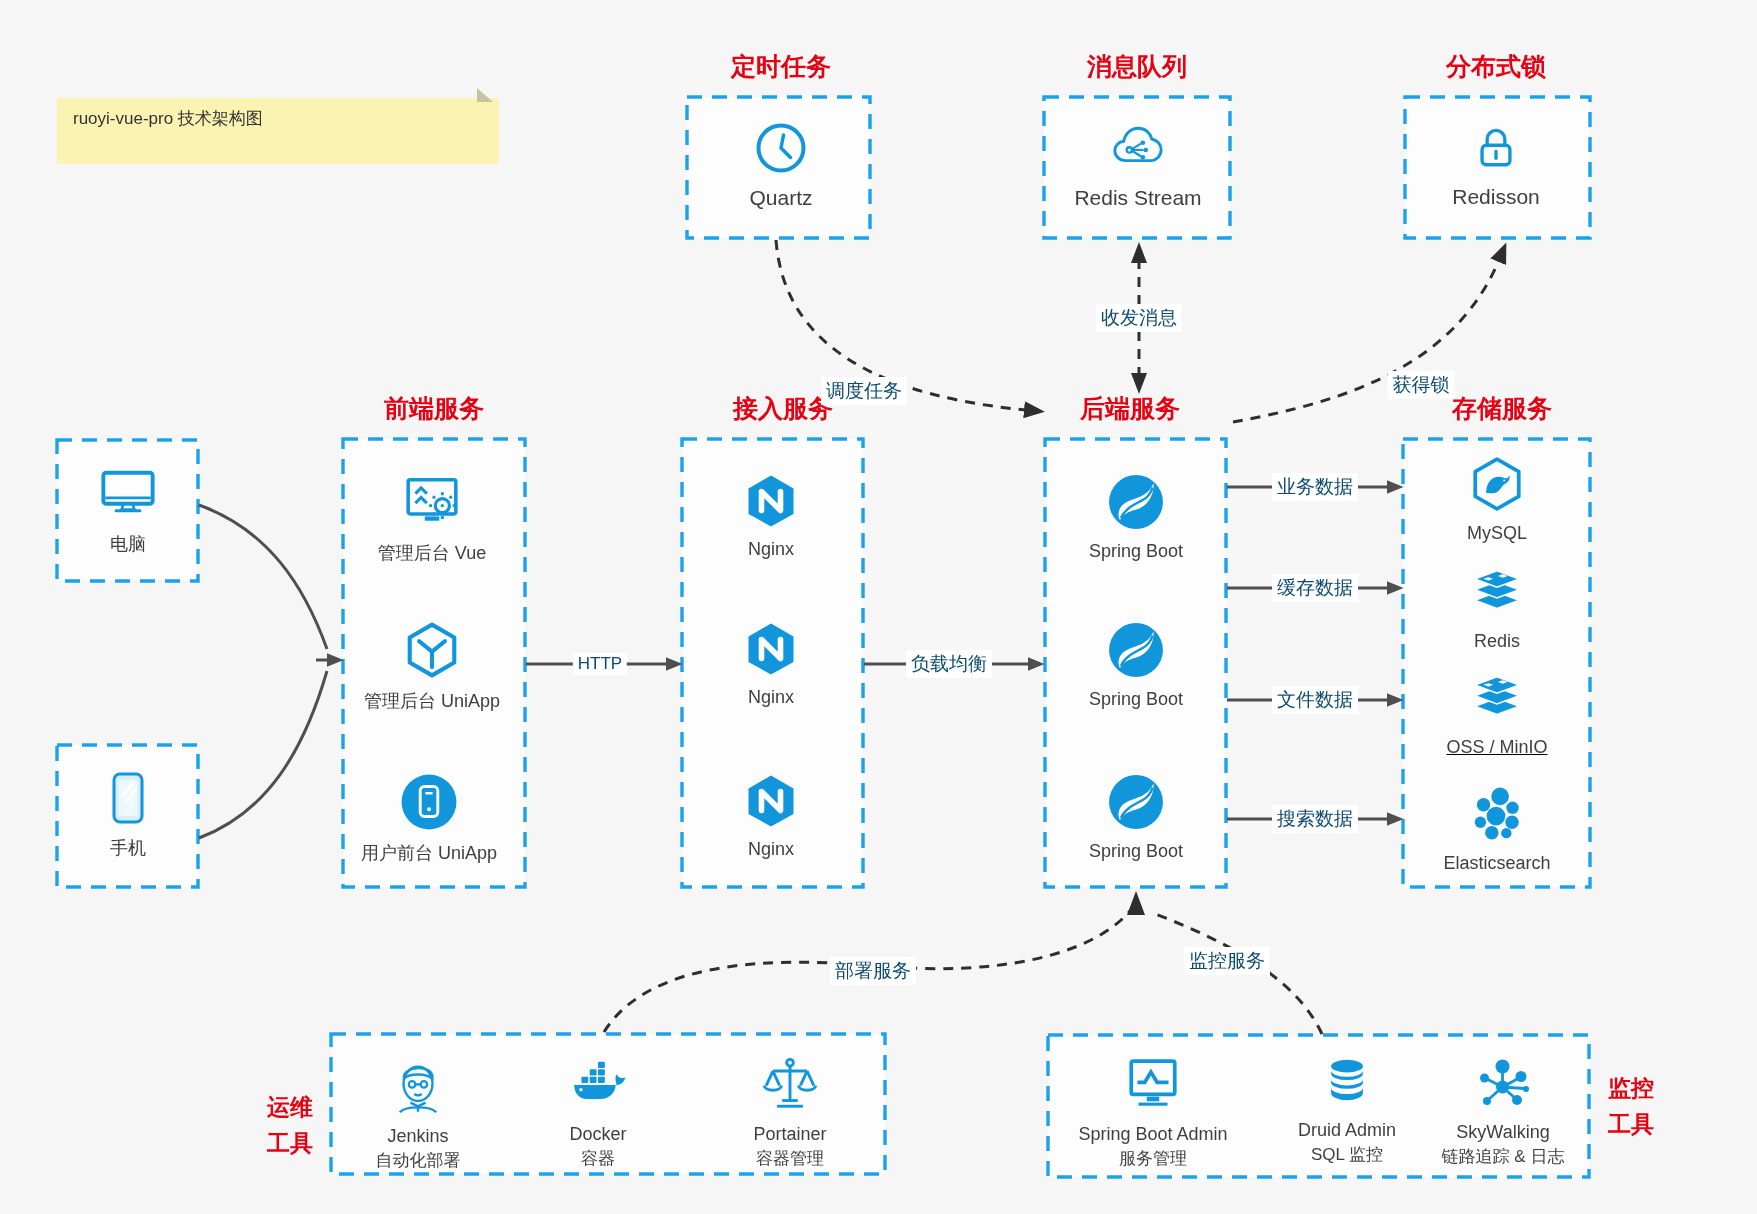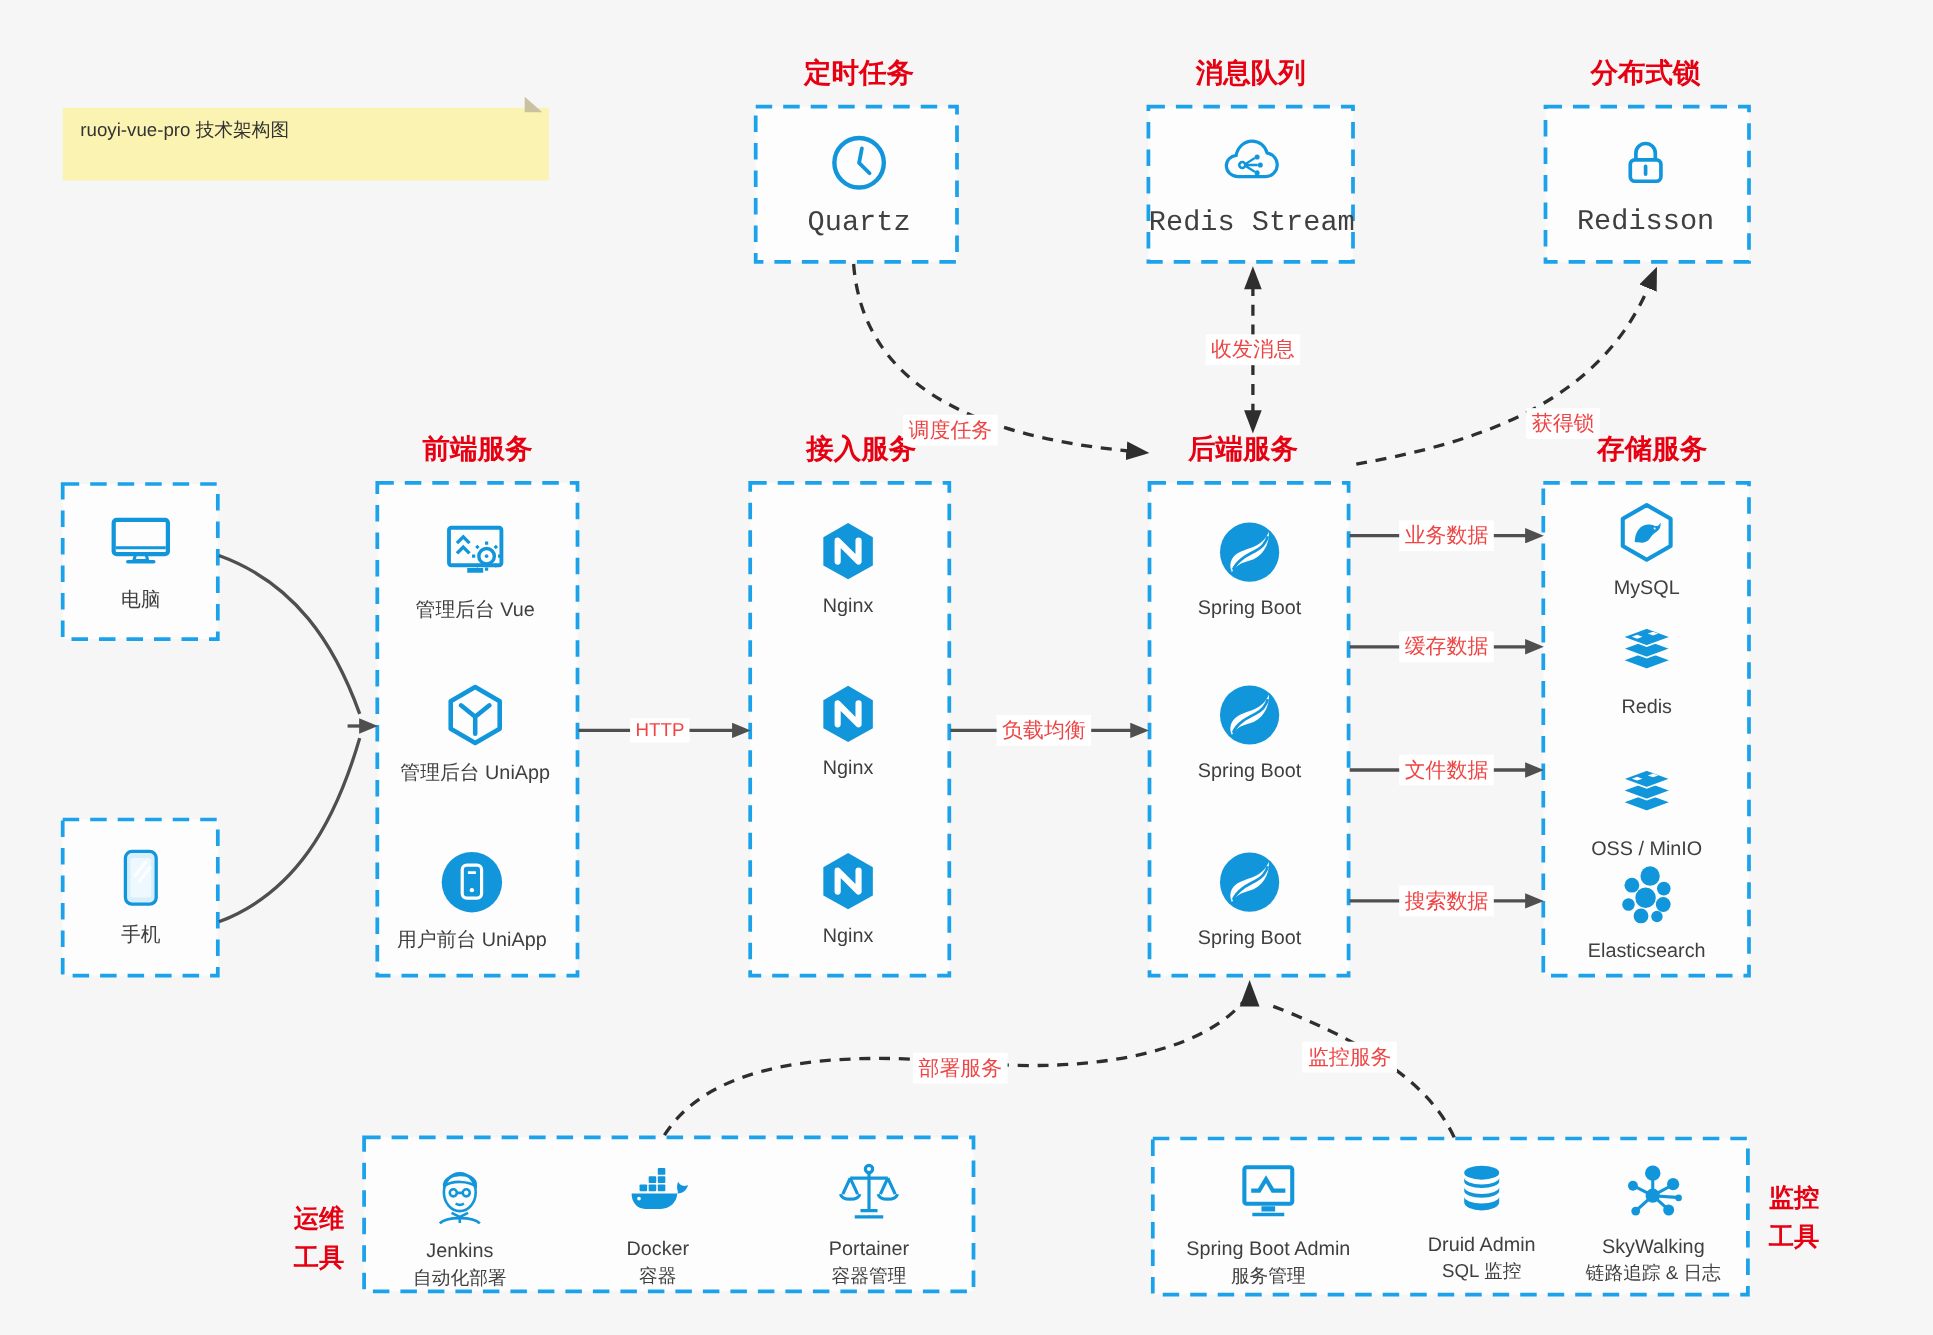--- a/index.html
+++ b/index.html
@@ -1,28 +1,28 @@
 <!DOCTYPE html>
 <html><head>
 <meta charset="utf-8">
 <style>
   html,body{margin:0;padding:0;background:#f6f6f6;}
   #canvas{position:relative;width:1757px;height:1214px;background:#f6f6f6;overflow:hidden;
           font-family:"Liberation Sans","DejaVu Sans",sans-serif;}
   #wires{position:absolute;left:0;top:0;z-index:1;}
   .node{position:absolute;width:200px;margin-left:-100px;text-align:center;z-index:2;}
   .node .lbl{margin-top:6px;font-size:18px;color:#3f3f3f;white-space:nowrap;}
-  .node .lbl.big{font-size:26px;font-family:Liberation Mono, monospace;}
+  .node .lbl.big{font-size:21px;}
   .node .lbl2{margin-top:2px;font-size:17px;color:#3f3f3f;white-space:nowrap;}
   .group-title{position:absolute;transform:translate(-50%,-50%);font-size:25px;font-weight:bold;
                color:#e60012;white-space:nowrap;z-index:2;}
   .side-label{position:absolute;width:90px;margin-left:-45px;text-align:center;font-size:23px;
               font-weight:bold;color:#e60012;line-height:36px;z-index:2;}
   .edge-label{position:absolute;transform:translate(-50%,-50%);background:#ffffff;padding:1px 5px;
-              font-size:19px;color:#ef4444;white-space:nowrap;z-index:3;}
+              font-size:19px;color:#0c4a6e;white-space:nowrap;z-index:3;}
   .edge-label.small{font-size:17px;}
   .note{position:absolute;left:57px;top:98px;width:426px;height:48px;background:#faf3b1;
         padding:9px 0 9px 16px;z-index:2;font-size:17px;line-height:24px;color:#333;}
   .note .fold{position:absolute;right:6px;top:-10px;width:0;height:0;
         border-bottom:14px solid #c8c2a0;border-right:16px solid transparent;}
 </style>
 </head>
 <body>
 
 <div id="canvas">
@@ -209,21 +209,21 @@
       <div><svg viewBox="0 0 56 56" width="58" height="54">
           <g stroke="#fdfdfd" stroke-width="1.6" fill="#1296db">
             <path d="M28 26 L51 34.5 L28 43 L5 34.5 Z"></path>
             <path d="M28 15 L51 23.5 L28 32 L5 23.5 Z"></path>
             <path d="M28 4 L51 12.5 L28 21 L5 12.5 Z"></path>
           </g>
           <path d="M19 10.5 l5 1.8 -5 1.8 -5 -1.8 Z M34 7.5 l5 1.8 -5 1.8 -5 -1.8 Z" fill="#ffffff"></path>
         </svg></div>
       <div class="lbl">Redis</div>
     </div>
-    <div class="node" style="left: 1497px; top: 696px;">
+    <div class="node" style="left: 1497px; top: 673px; text-decoration: underline;">
       <div><svg viewBox="0 0 56 56" width="58" height="54">
           <g stroke="#fdfdfd" stroke-width="1.6" fill="#1296db">
             <path d="M28 26 L51 34.5 L28 43 L5 34.5 Z"></path>
             <path d="M28 15 L51 23.5 L28 32 L5 23.5 Z"></path>
             <path d="M28 4 L51 12.5 L28 21 L5 12.5 Z"></path>
           </g>
           <path d="M19 10.5 l5 1.8 -5 1.8 -5 -1.8 Z M34 7.5 l5 1.8 -5 1.8 -5 -1.8 Z" fill="#ffffff"></path>
         </svg></div>
       <div class="lbl">OSS / MinIO</div>
     </div>

